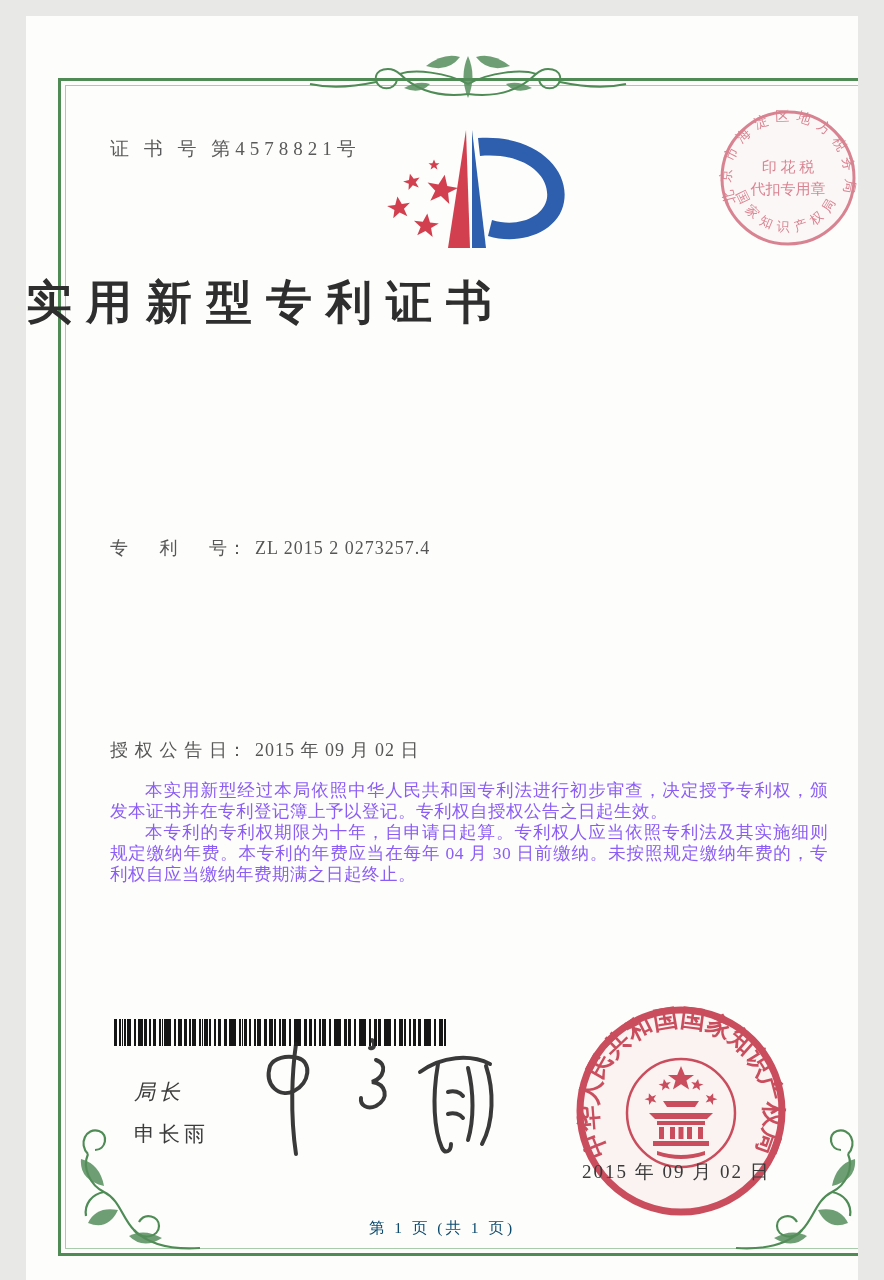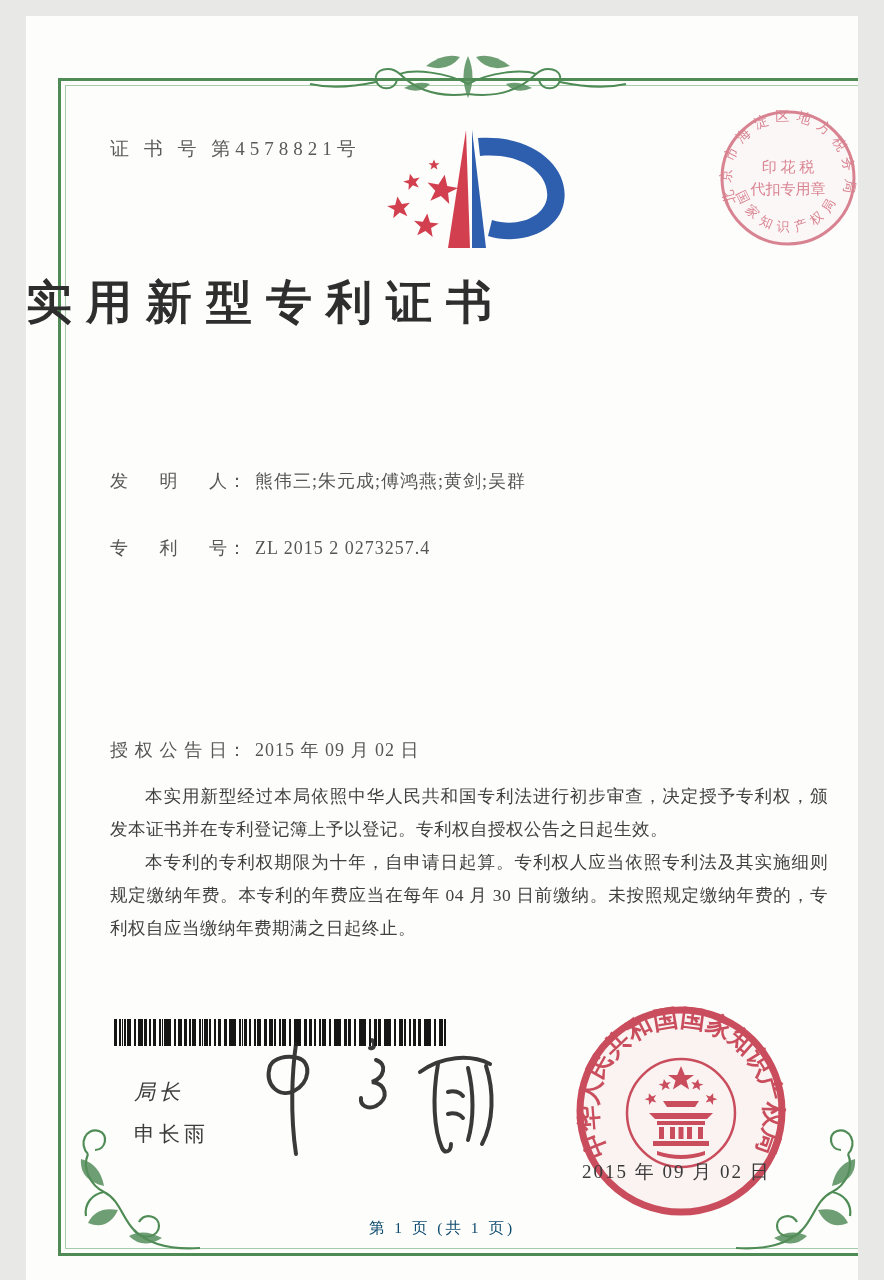--- a/index.html
+++ b/index.html
@@ -34,21 +34,21 @@
   
   .field{
     position:absolute;left:84px;width:720px;
     font-size:18px;color:#565656;letter-spacing:1px;white-space:nowrap;
   }
   .flabel{display:inline-block;width:118px;text-align:justify;text-align-last:justify;vertical-align:bottom;}
   .fcolon{display:inline-block;margin-right:8px;}
   
   .body-text{
     position:absolute;left:84px;top:764px;width:718px;
-    font-size:17.5px;line-height:33px;color:#404040;
+    font-size:17.5px;line-height:21px;color:#8b5cf6;
     text-align:justify;letter-spacing:.5px;
   }
   .body-text p{margin:0;text-indent:2em;}
   
   .barcode{
     position:absolute;left:88px;top:1003px;width:334px;height:27px;
     background:
       repeating-linear-gradient(90deg,#151515 0 2px,transparent 2px 5px),
       repeating-linear-gradient(90deg,#151515 0 1px,transparent 1px 8px),
       repeating-linear-gradient(90deg,#151515 0 3px,transparent 3px 13px);
@@ -153,23 +153,20 @@
     </text>
     <text font-size="13" letter-spacing="6" fill="#d06577">
       <textPath href="#stampBottom" startOffset="3">国家知识产权局</textPath>
     </text>
     <text x="0" y="-6" text-anchor="middle" font-size="15" fill="#d06577">印 花 税</text>
     <text x="0" y="16" text-anchor="middle" font-size="15" fill="#d06577">代扣专用章</text>
   </svg>
 
   <div class="title">实用新型专利证书</div>
 
-  <div class="field" style="top:453px;">
-    <span class="flabel">发明人</span><span class="fcolon">：</span><span>熊伟三;朱元成;傅鸿燕;黄剑;吴群</span>
-  </div>
   <div class="field" style="top:520px;">
     <span class="flabel">专利号</span><span class="fcolon">：</span><span>ZL 2015 2 0273257.4</span>
   </div>
   <div class="field" style="top:722px;">
     <span class="flabel">授权公告日</span><span class="fcolon">：</span><span>2015 年 09 月 02 日</span>
   </div>
 
   <div class="body-text">
     <p>本实用新型经过本局依照中华人民共和国专利法进行初步审查，决定授予专利权，颁发本证书并在专利登记簿上予以登记。专利权自授权公告之日起生效。</p>
     <p>本专利的专利权期限为十年，自申请日起算。专利权人应当依照专利法及其实施细则规定缴纳年费。本专利的年费应当在每年 04 月 30 日前缴纳。未按照规定缴纳年费的，专利权自应当缴纳年费期满之日起终止。</p>

